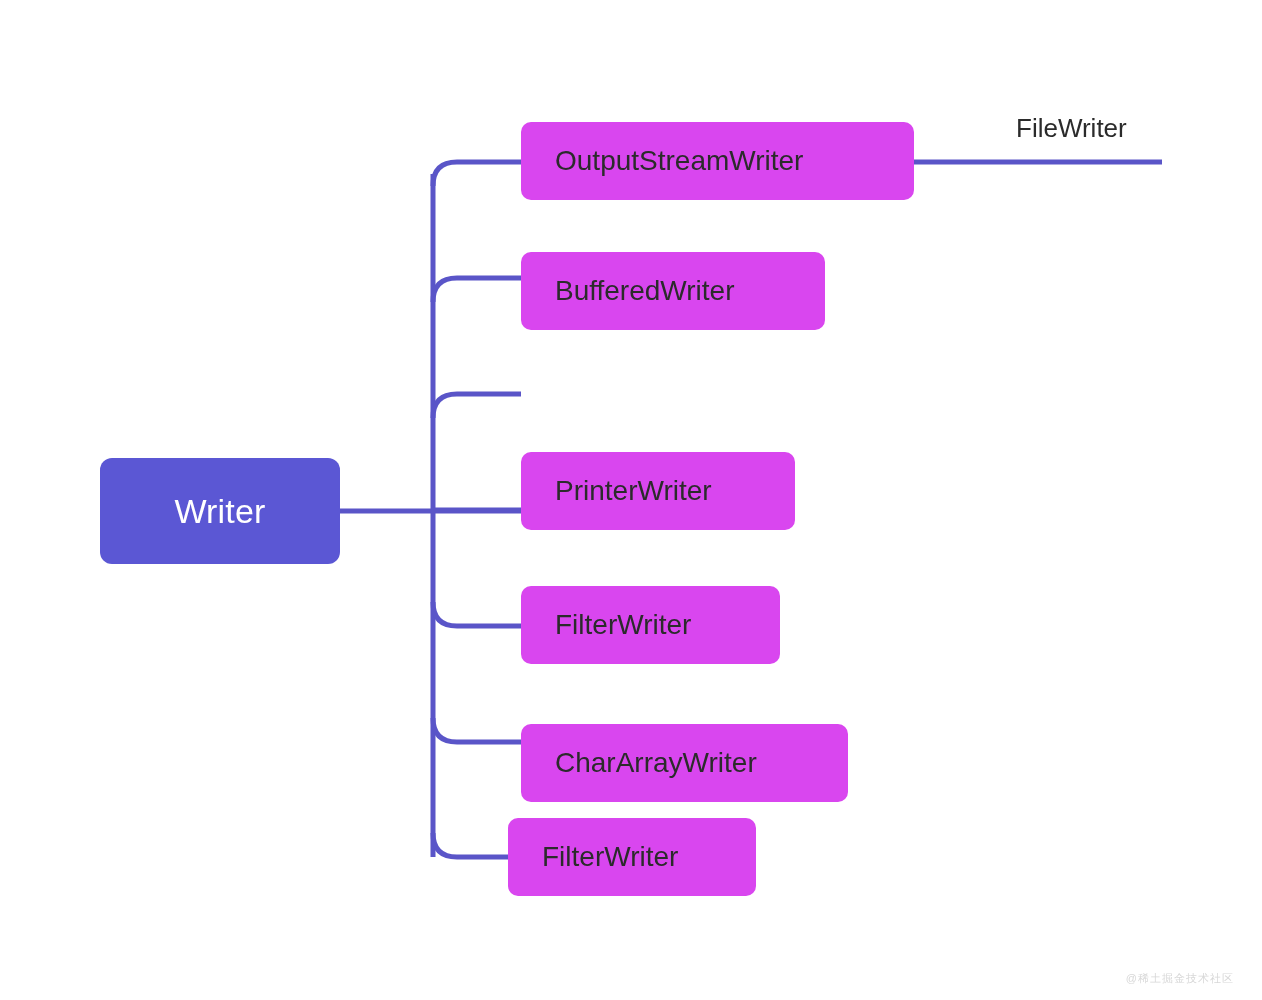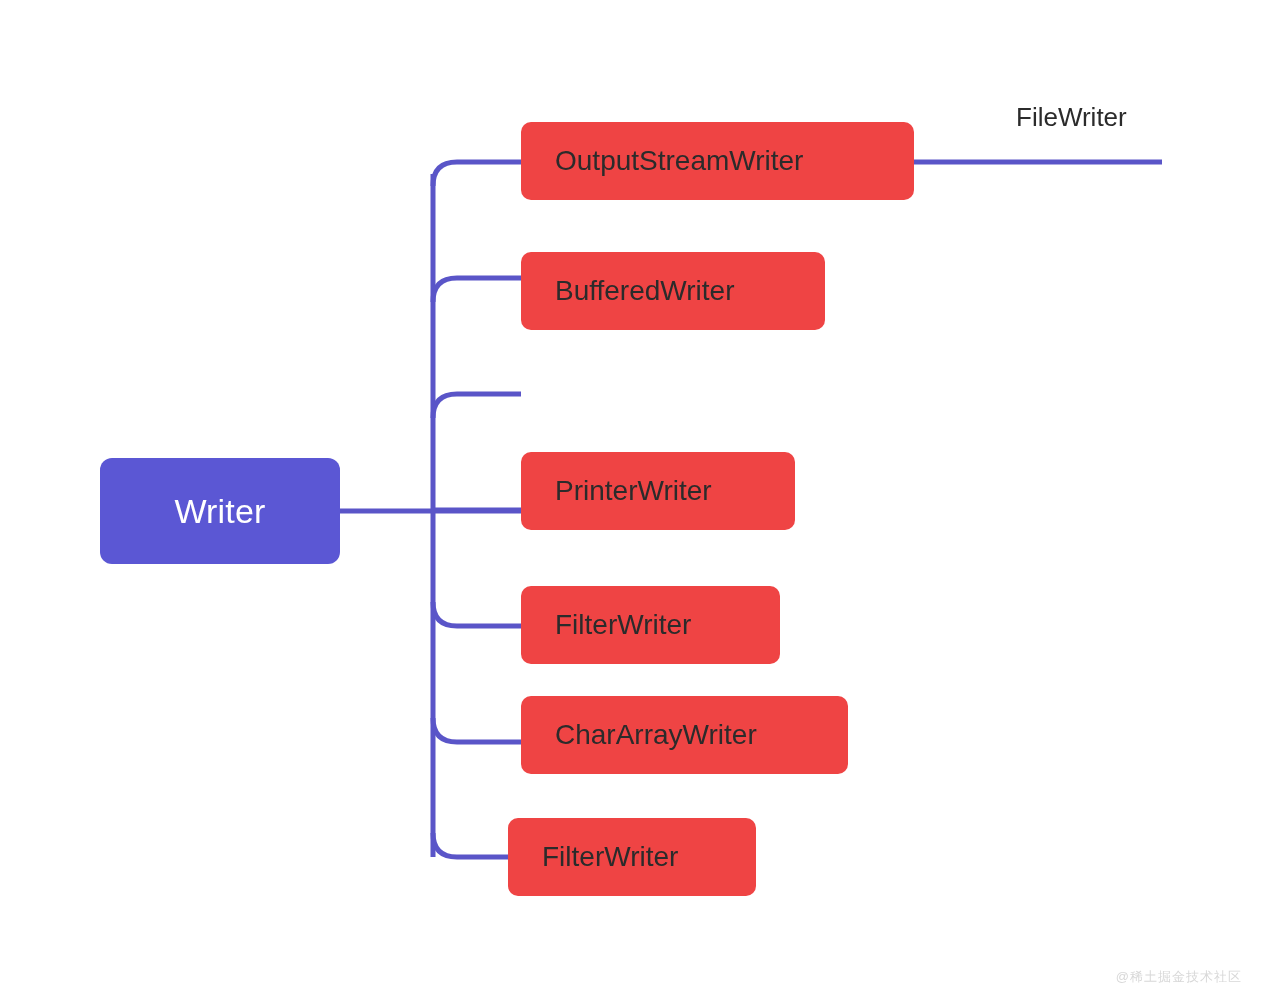--- a/index.html
+++ b/index.html
@@ -40,21 +40,21 @@
     border-radius: 12px;
     justify-content: center;
   }
   .node-root .node-label {
     color: #ffffff;
     font-size: 34px;
     font-weight: 400;
     letter-spacing: 0.2px;
   }
   .node-child {
-    background: #ef4444;
+    background: #d946ef;
     border-radius: 10px;
     padding-left: 34px;
     height: 78px;
   }
   .node-child .node-label {
     color: #2b2b2b;
     font-size: 28px;
     font-weight: 400;
   }
   .node-leaf-plain {
@@ -62,24 +62,24 @@
     padding: 0;
     height: auto;
   }
   .node-leaf-plain .node-label {
     color: #2b2b2b;
     font-size: 26px;
     font-weight: 400;
   }
   .watermark {
     position: absolute;
-    right: 20px;
+    right: 28px;
     bottom: 14px;
     color: #d8d8d8;
-    font-size: 13px;
+    font-size: 11px;
     letter-spacing: 1px;
   }
 </style>
 </head>
 <body>
 
 <div id="canvas">
 
   <svg id="edges" viewBox="0 0 1262 1000" xmlns="http://www.w3.org/2000/svg">
     <g fill="none" stroke="#5A55C8" stroke-width="5" stroke-linecap="butt">
@@ -120,27 +120,27 @@
 
 
   <div class="node node-child" style="left:521px; top:452px; width:274px;">
     <span class="node-label">PrinterWriter</span>
   </div>
 
   <div class="node node-child" style="left:521px; top:586px; width:259px;">
     <span class="node-label">FilterWriter</span>
   </div>
 
-  <div class="node node-child" style="left:521px; top:696px; width:327px;text-align:center;">
+  <div class="node node-child" style="left:521px; top:724px; width:327px;text-align:center;">
     <span class="node-label">CharArrayWriter</span>
   </div>
 
   <div class="node node-child" style="left:508px; top:818px; width:248px;">
     <span class="node-label">FilterWriter</span>
   </div>
 
-  <div class="node node-leaf-plain" style="left:1016px; top:102px;align-items:flex-end;">
+  <div class="node node-leaf-plain" style="left:1016px; top:113px;align-items:flex-end;">
     <span class="node-label">FileWriter</span>
   </div>
 
   <div class="watermark">@稀土掘金技术社区</div>
 
 </div>
 
 </body></html>

